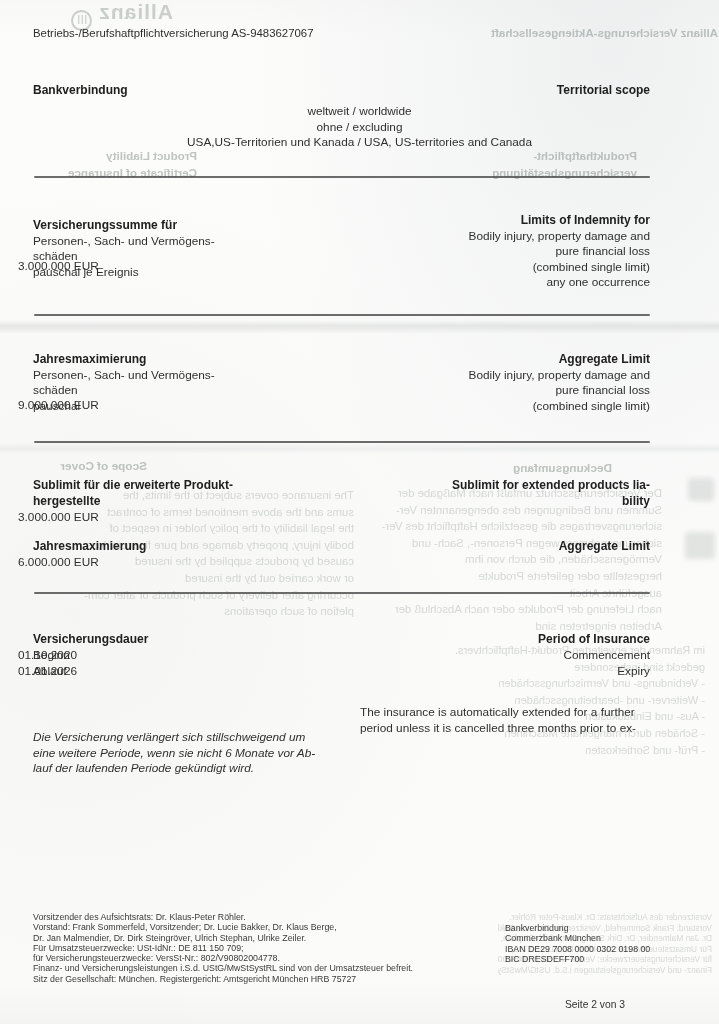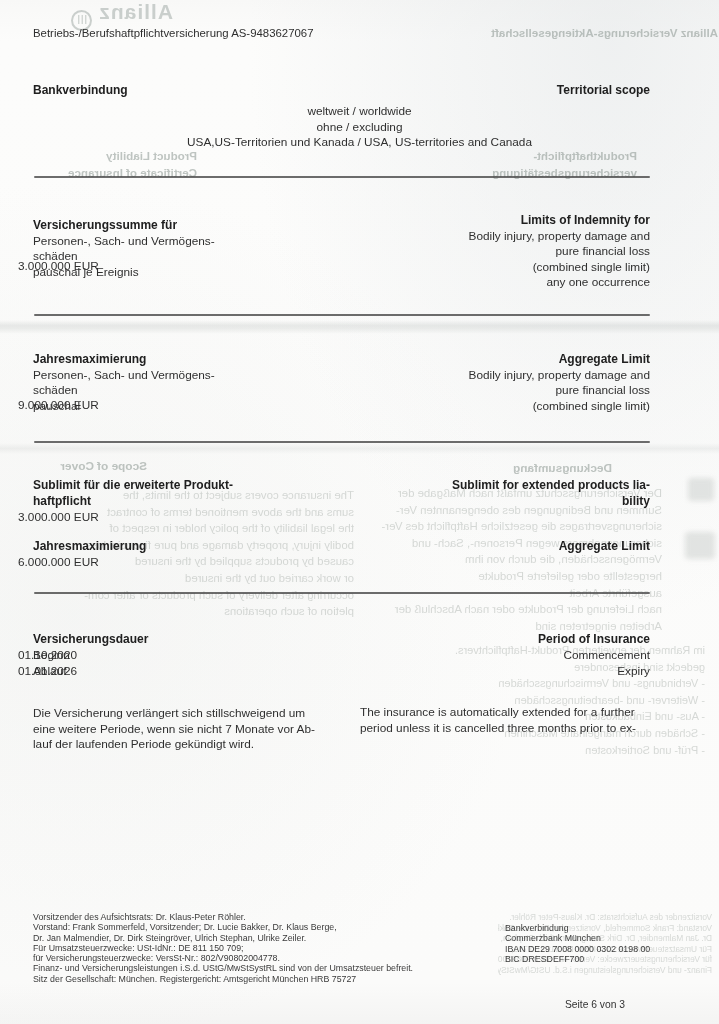--- a/index.html
+++ b/index.html
@@ -146,21 +146,21 @@
   <div class="abs r" style="top:352px;">
     <div class="b nw">Aggregate Limit</div>
     <div class="nw">Bodily injury, property damage and</div>
     <div class="nw">pure financial loss</div>
     <div class="nw">(combined single limit)</div>
   </div>
   <div class="rule" style="top:441px;"></div>
 
   <div class="abs l" style="top:478px;">
     <div class="b nw">Sublimit für die erweiterte Produkt-</div>
-    <div class="b nw">haftpflicht</div>
+    <div class="b nw">hergestellte</div>
   </div>
   <div class="abs r" style="top:478px;">
     <div class="b nw">Sublimit for extended products lia-</div>
     <div class="b nw">bility</div>
   </div>
   <div class="abs ctr nw" style="top:510px;">3.000.000 EUR</div>
   <div class="abs l b nw" style="top:539px;">Jahresmaximierung</div>
   <div class="abs r b nw" style="top:539px;">Aggregate Limit</div>
   <div class="abs ctr nw" style="top:555px;">6.000.000 EUR</div>
   <div class="rule" style="top:592px;"></div>
@@ -173,23 +173,23 @@
   <div class="abs ctr lh16" style="top:647px;">
     <div class="nw">01.10.2020</div>
     <div class="nw">01.01.2026</div>
   </div>
   <div class="abs r lh16" style="top:631px;text-align:right;">
     <div class="b nw">Period of Insurance</div>
     <div class="nw">Commencement</div>
     <div class="nw">Expiry</div>
   </div>
 
-  <div class="abs l" style="top:706px;">
+  <div class="abs l" style="top:730px;font-style:italic;">
     <div class="nw">Die Versicherung verlängert sich stillschweigend um</div>
-    <div class="nw">eine weitere Periode, wenn sie nicht 7 Monate vor Ab-</div>
+    <div class="nw">eine weitere Periode, wenn sie nicht 6 Monate vor Ab-</div>
     <div class="nw">lauf der laufenden Periode gekündigt wird.</div>
   </div>
   <div class="abs" style="left:360px;top:689px;margin-top:16px;">
     <div class="nw">The insurance is automatically extended for a further</div>
     <div class="nw">period unless it is cancelled three months prior to ex-</div>
   </div>
 
   <div class="abs l footnote" style="top:912px;">
     <div class="nw">Vorsitzender des Aufsichtsrats: Dr. Klaus-Peter Röhler.</div>
     <div class="nw">Vorstand: Frank Sommerfeld, Vorsitzender; Dr. Lucie Bakker, Dr. Klaus Berge,</div>
@@ -199,15 +199,15 @@
     <div class="nw">Finanz- und Versicherungsleistungen i.S.d. UStG/MwStSystRL sind von der Umsatzsteuer befreit.</div>
     <div class="nw">Sitz der Gesellschaft: München. Registergericht: Amtsgericht München HRB 75727</div>
   </div>
   <div class="abs footnote" style="left:505px;top:923px;">
     <div class="nw">Bankverbindung</div>
     <div class="nw">Commerzbank München</div>
     <div class="nw">IBAN DE29 7008 0000 0302 0198 00</div>
     <div class="nw">BIC DRESDEFF700</div>
   </div>
 
-  <div class="abs pageno nw" style="top:997px;right:94px;">Seite 6 von 3</div>
+  <div class="abs pageno nw" style="top:997px;right:94px;">Seite 2 von 3</div>
 
 </div>
 
 </body></html>

